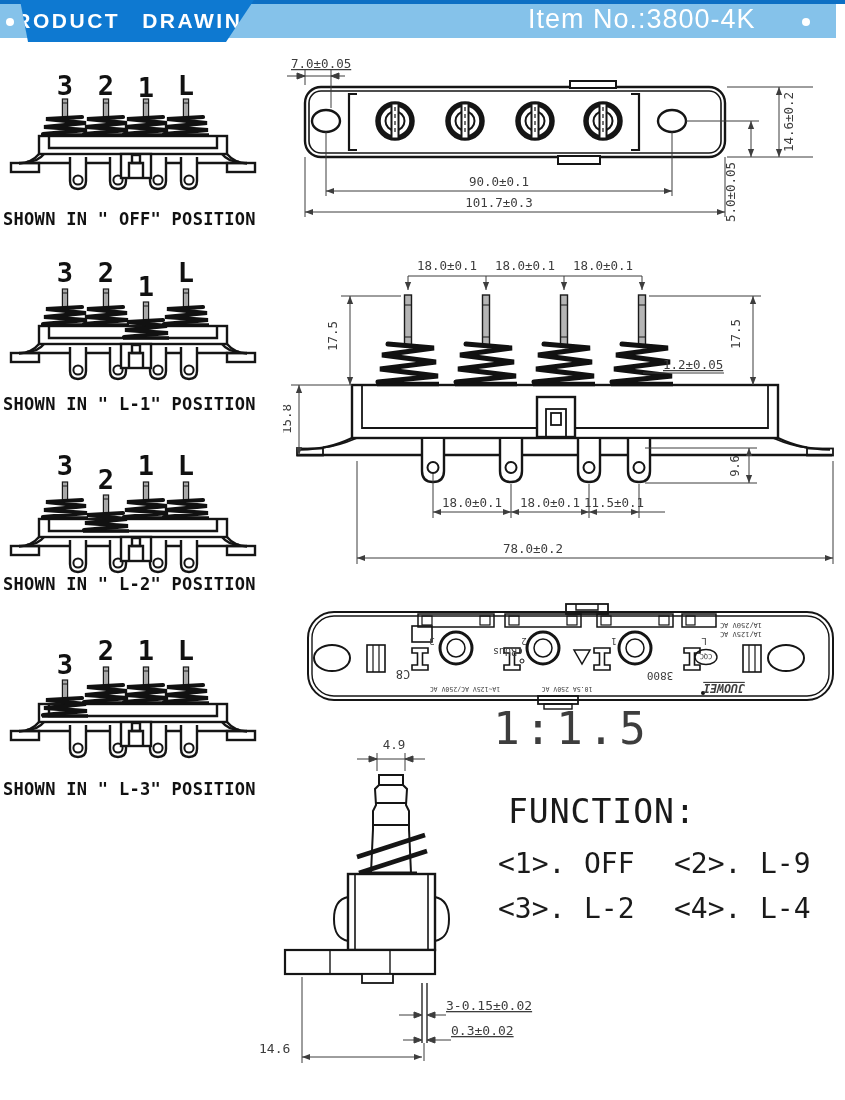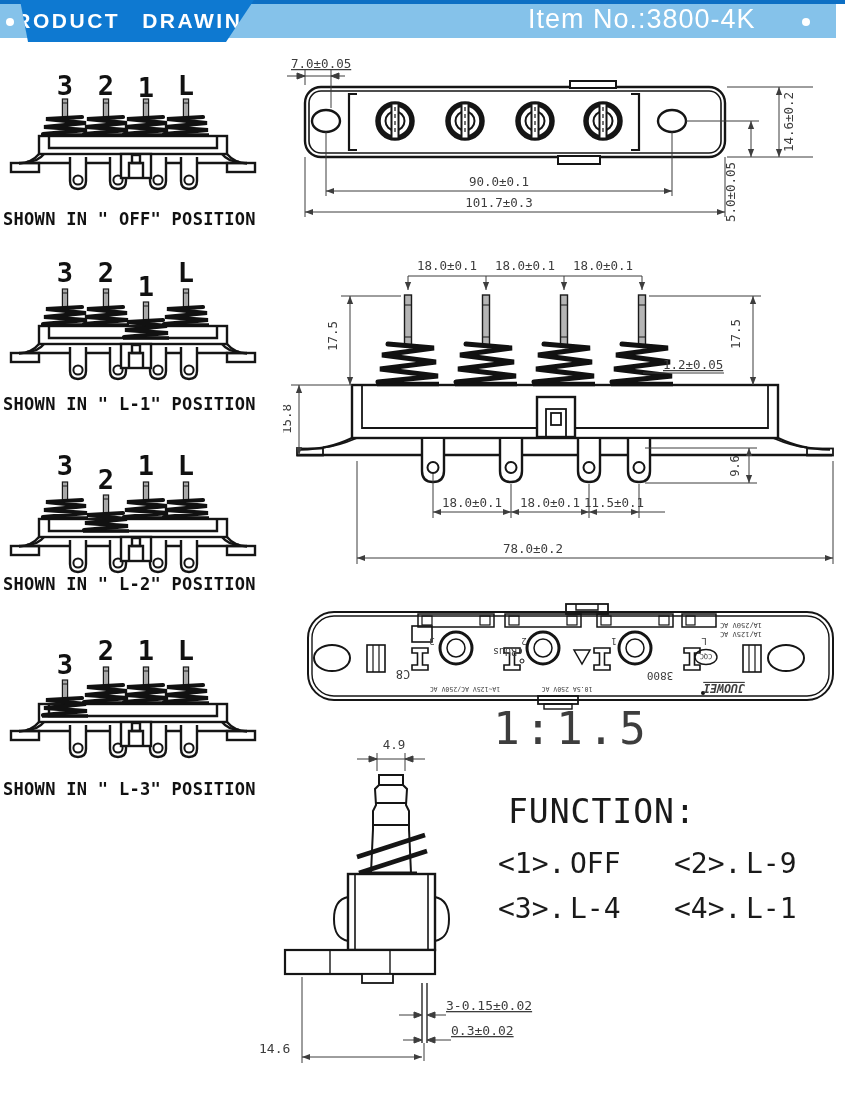--- a/index.html
+++ b/index.html
@@ -23,21 +23,21 @@
   
   svg text{font-family:"DejaVu Sans Mono",monospace;fill:#3d3d3d;}
   .dtx{font-size:12.5px;}
   .lbl{font-size:27px;font-weight:bold;fill:#111;}
   
   .fn{position:absolute;left:498px;top:792px;width:345px;height:150px;color:#1a1a1a;
       font-family:"DejaVu Sans Mono",monospace;}
   .fn-title{position:absolute;left:10px;top:0;font-size:33px;letter-spacing:1px;text-align:center;}
   .fn-item{position:absolute;display:flex;font-size:28px;}
   .fn-no{width:72px;}
-  .fn-mode{}
+  .fn-mode{margin-left:14px;}
 </style>
 </head>
 <body>
 
 <div class="page">
 
   <svg width="0" height="0" style="position:absolute">
     <defs>
       <marker id="arr" viewBox="0 0 10 10" refX="9" refY="5" markerWidth="9" markerHeight="9" orient="auto-start-reverse">
         <path d="M0,1.5 L9,5 L0,8.5 Z" fill="#3d3d3d"></path>
@@ -394,21 +394,21 @@
     <div class="fn-item" style="left:0;top:55px;">
       <span class="fn-no">&lt;1&gt;.</span>
       <span class="fn-mode">OFF</span>
     </div>
     <div class="fn-item" style="left:176px;top:55px;">
       <span class="fn-no">&lt;2&gt;.</span>
       <span class="fn-mode">L-9</span>
     </div>
     <div class="fn-item" style="left:0;top:100px;">
       <span class="fn-no">&lt;3&gt;.</span>
-      <span class="fn-mode">L-4</span>
+      <span class="fn-mode">L-2</span>
     </div>
     <div class="fn-item" style="left:176px;top:100px;">
       <span class="fn-no">&lt;4&gt;.</span>
-      <span class="fn-mode">L-1</span>
+      <span class="fn-mode">L-4</span>
     </div>
   </div>
 
 </div>
 
 </body></html>

